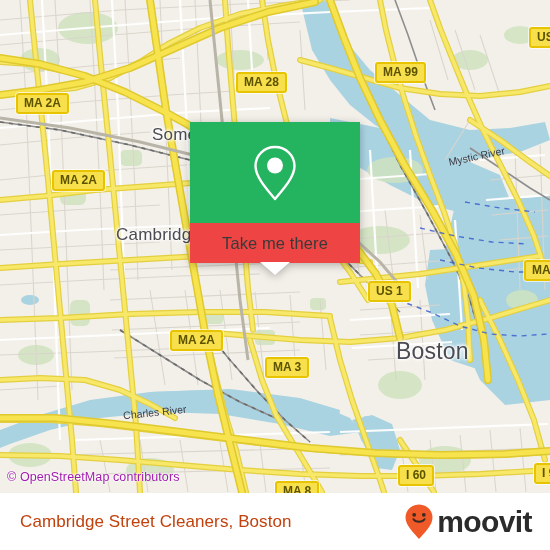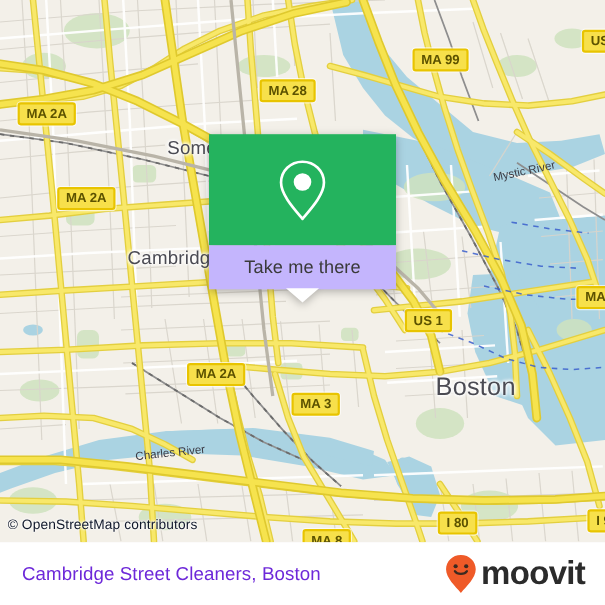--- a/index.html
+++ b/index.html
@@ -27,21 +27,21 @@
     overflow: hidden;
     background: #f2efe9;
   }
   #map svg { display: block; }
 
   .attrib {
     position: absolute;
     left: 7px;
     top: 470px;
     font-size: 12.5px;
-    color: #0f172a;
+    color: #a21caf;
     letter-spacing: .1px;
     z-index: 40;
     font-family: "Liberation Sans", sans-serif;
     text-shadow: 0 0 2px #fff, 0 0 2px #fff, 0 0 3px #fff;
   }
 
   
   .place-label {
     position: absolute;
     color: #4a4a52;
@@ -88,21 +88,21 @@
     filter: drop-shadow(0 2px 4px rgba(0,0,0,.28));
   }
   #popup-green {
     background: #24b35e;
     height: 101px;
     display: flex;
     align-items: center;
     justify-content: center;
   }
   #popup-cta {
-    background: #c4b5fd;
+    background: #ef4444;
     height: 40px;
     display: flex;
     align-items: center;
     justify-content: center;
     color: #3a3a3a;
     font-size: 16.5px;
     letter-spacing: .1px;
     font-family: "Liberation Sans", sans-serif;
     cursor: pointer;
   }
@@ -124,21 +124,21 @@
     width: 550px; height: 57px;
     background: #ffffff;
     display: flex;
     align-items: center;
     justify-content: space-between;
     padding: 0 18px 0 20px;
     z-index: 80;
   }
   #footer-title {
     font-size: 17px;
-    color: #6d28d9;
+    color: #c2410c;
     letter-spacing: .1px;
     font-family: "Liberation Sans", sans-serif;
     white-space: nowrap;
   }
   #brand {
     display: flex;
     align-items: center;
     gap: 3px;
   }
   #brand-word {
@@ -399,28 +399,28 @@
     <div class="place-label place-city" style="left:152px; top:125px;">Some</div>
     <div class="place-label place-city" style="left:116px; top:225px;">Cambridge</div>
     <div class="place-label place-city big" style="left:396px; top:338px;">Boston</div>
 
     <div class="water-label" style="left:448px; top:150px; transform:rotate(-12deg);">Mystic River</div>
     <div class="water-label" style="left:123px; top:406px; transform:rotate(-6deg);">Charles River</div>
 
     <div class="shield" style="left:16px;  top:93px;">MA 2A</div>
     <div class="shield" style="left:52px;  top:170px;">MA 2A</div>
     <div class="shield" style="left:236px; top:72px;">MA 28</div>
-    <div class="shield" style="left:375px; top:44px;">MA 99</div>
+    <div class="shield" style="left:375px; top:62px;">MA 99</div>
     <div class="shield" style="left:529px; top:27px;">US 1</div>
     <div class="shield" style="left:368px; top:281px;">US 1</div>
     <div class="shield" style="left:524px; top:260px;">MA 1</div>
     <div class="shield" style="left:170px; top:330px;">MA 2A</div>
     <div class="shield" style="left:265px; top:357px;">MA 3</div>
     <div class="shield" style="left:275px; top:481px;">MA 8</div>
-    <div class="shield" style="left:398px; top:465px;">I 80</div>
+    <div class="shield" style="left:398px; top:465px;">I 60</div>
     <div class="shield" style="left:534px; top:463px;">I 9</div>
 
     <div class="attrib">© OpenStreetMap contributors</div>
 
     <div id="popup">
       <div id="popup-green">
         <svg width="48" height="60" viewBox="0 0 48 60">
           <path d="M24 4 C13 4 4.5 12.4 4.5 23 C4.5 34 16 46.5 24 56 C32 46.5 43.5 34 43.5 23 C43.5 12.4 35 4 24 4 Z" fill="none" stroke="#ffffff" stroke-width="2.4" stroke-linejoin="round"></path>
           <circle cx="24" cy="22.5" r="8" fill="#ffffff"></circle>
         </svg>

